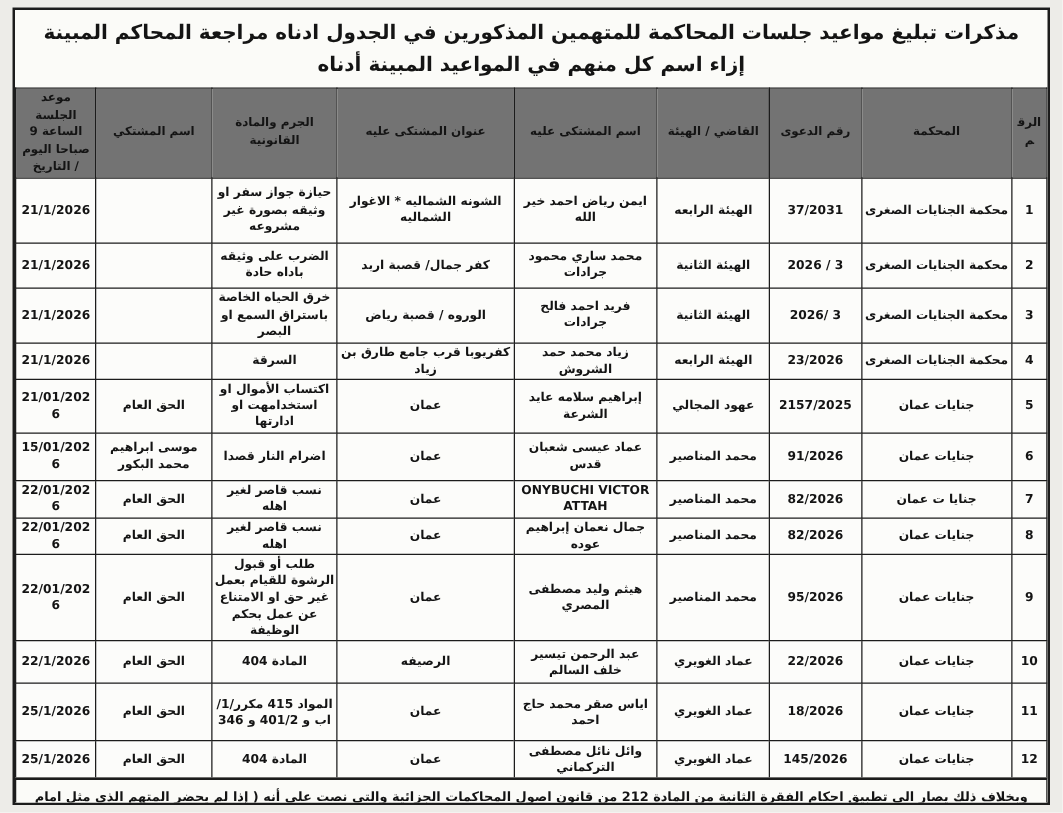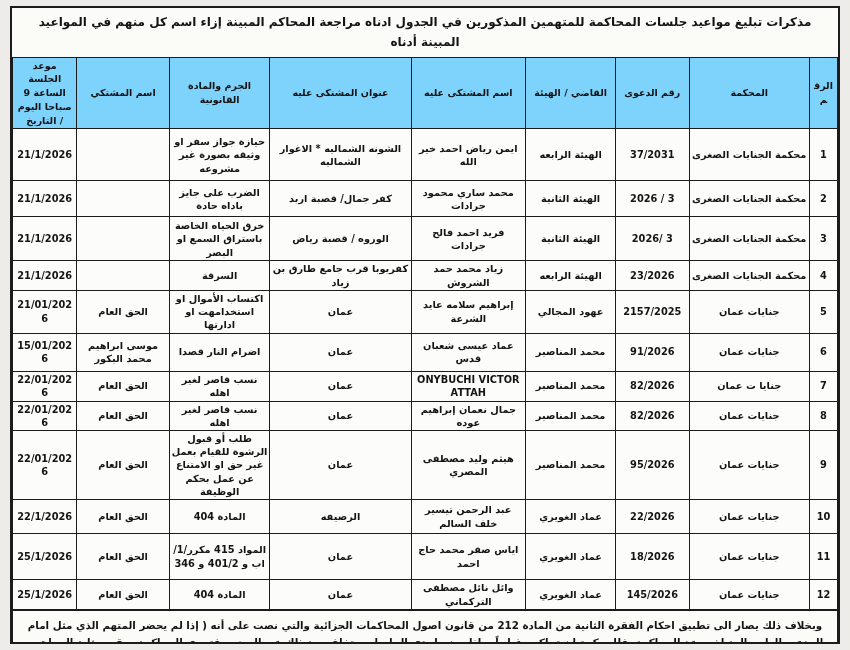--- a/index.html
+++ b/index.html
@@ -15,41 +15,41 @@
     position:absolute;
     top:6px;right:10px;left:10px;bottom:6px;
     background:#fbfbf8;
     border:2px solid #1c1c1c;
     box-sizing:border-box;
     overflow:hidden;
   }
   .title{
     text-align:center;
     font-weight:bold;
-    font-size:12px;
+    font-size:16px;
     line-height:1.65;
     padding:5px 14px 4px;
   }
   table{
     width:100%;
     border-collapse:collapse;
     table-layout:fixed;
     direction:rtl;
   }
   th,td{
     border:1px solid #1c1c1c;
     font-weight:bold;
     text-align:center;
     vertical-align:middle;
     padding:1px 2px;
     overflow:hidden;
     word-wrap:break-word;
   }
   thead th{
-    background:#7dd3fc;
+    background:#737373;
     font-size:9.5px;
     line-height:1.45;
     height:60px;
   }
   tbody td{
     font-size:9.8px;
     line-height:1.35;
     background:#fcfcfa;
   }
   .ltr{direction:ltr;unicode-bidi:embed;}
@@ -109,21 +109,21 @@
         <td></td>
         <td class="ltr">21/1/2026</td>
       </tr>
       <tr style="height:36px">
         <td>2</td>
         <td>محكمة الجنايات الصغرى</td>
         <td class="ltr">2026 / 3</td>
         <td>الهيئة الثانية</td>
         <td>محمد ساري محمود جرادات</td>
         <td>كفر جمال/ قصبة اربد</td>
-        <td>الضرب على جايز باداه حادة</td>
+        <td>الضرب على وثيقه باداه حادة</td>
         <td></td>
         <td class="ltr">21/1/2026</td>
       </tr>
       <tr style="height:44px">
         <td>3</td>
         <td>محكمة الجنايات الصغرى</td>
         <td class="ltr">2026/ 3</td>
         <td>الهيئة الثانية</td>
         <td>فريد احمد فالح جرادات</td>
         <td>الوروه / قصبة رياض</td>

